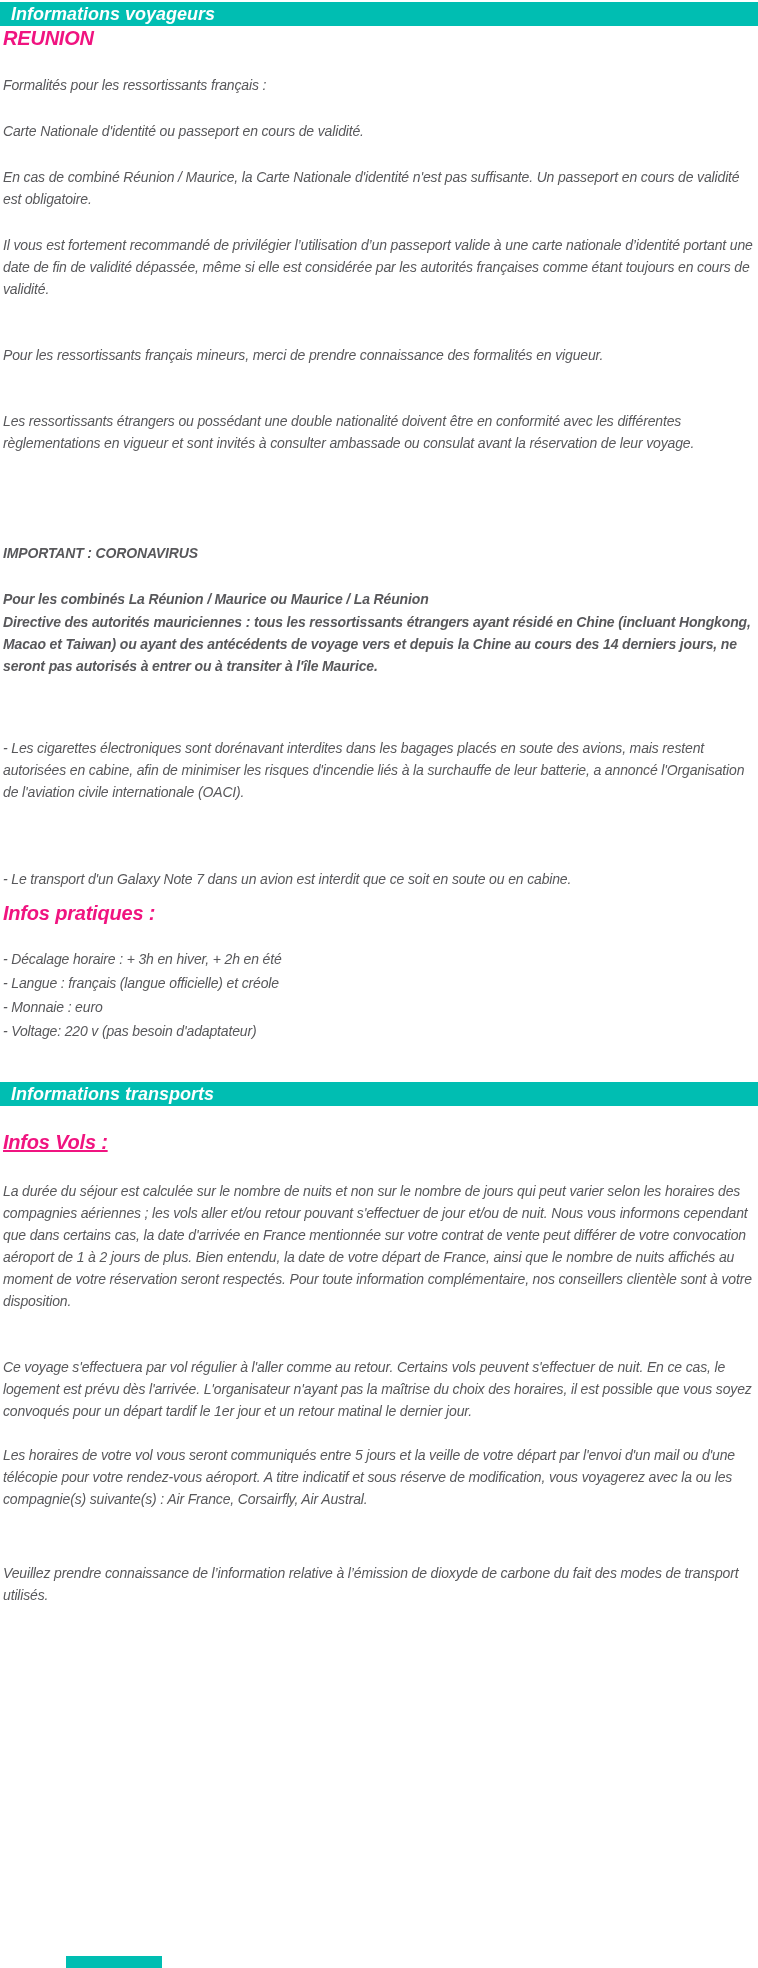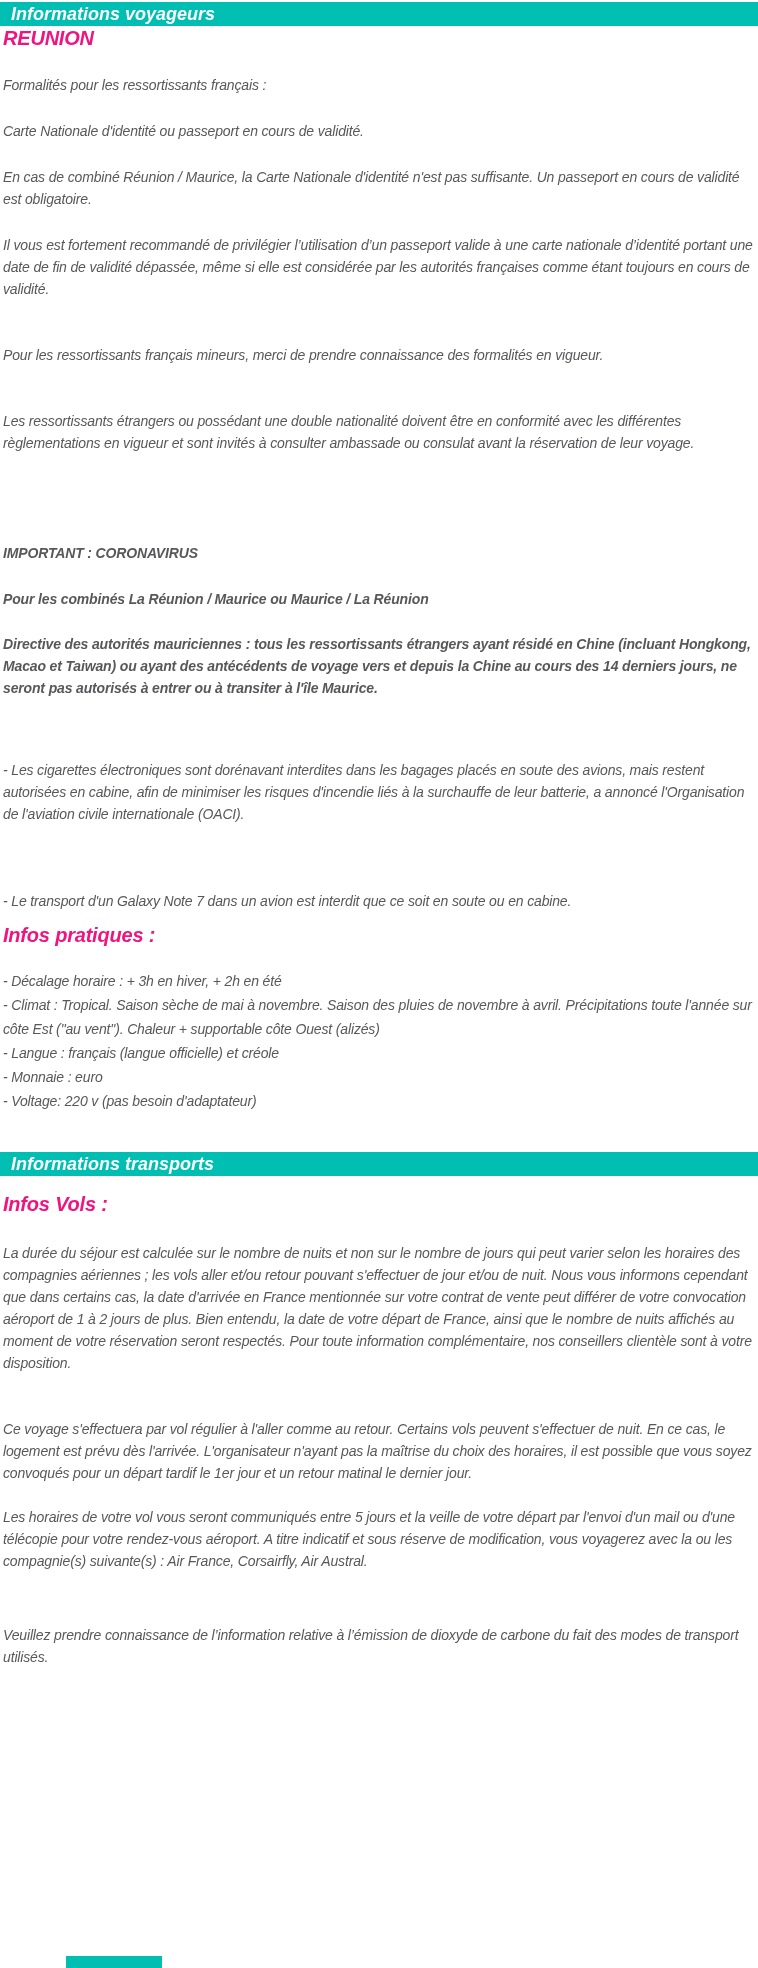--- a/index.html
+++ b/index.html
@@ -29,22 +29,22 @@
   .b{font-weight:700;}
   .pink{
     color:var(--pink,#f01480);
     font-weight:700;
     font-size:20px;
     line-height:24px;
     margin:0;
     letter-spacing:-0.2px;
   }
   .li{line-height:24px;}
-  .mt10{margin-top:11px;}  .mt12{margin-top:16px;}  .mt14{}
-  .mt15{margin-top:23px;font-style:italic;}  .mt22{margin-top:22px;}  .mt24{margin-top:24px;}
+  .mt10{margin-top:11px;}  .mt12{margin-top:24px;text-decoration:underline;}  .mt14{}
+  .mt15{margin-top:1px;font-style:italic;}  .mt22{margin-top:22px;}  .mt24{margin-top:24px;}
   .mt26{margin-top:26px;}  .mt28{margin-top:44px;}  .mt44{margin-top:44px;}
   .mt60{margin-top:60px;}  .mt65{margin-top:65px;}  .mt68{margin-top:44px;}
   .mt88{margin-top:88px;}  .mt96{margin-top:52px;}  .mt124{margin-top:124px;}
   .partial-bar{
     position:absolute;
     left:66px;bottom:0;
     width:96px;height:12px;
     background:var(--teal,#00beb2);
   }
 </style>
@@ -68,21 +68,20 @@
     <p class="mt44">Les ressortissants étrangers ou possédant une double nationalité doivent être en conformité avec les différentes règlementations en vigueur et sont invités à consulter ambassade ou consulat avant la réservation de leur voyage.</p>
     <p class="b mt88">IMPORTANT : CORONAVIRUS</p>
     <p class="b mt24">Pour les combinés La Réunion / Maurice ou Maurice / La Réunion</p>
     <p class="b mt15">Directive des autorités mauriciennes : tous les ressortissants étrangers ayant résidé en Chine (incluant Hongkong, Macao et Taiwan)  ou ayant des antécédents de voyage vers et depuis la Chine au cours des 14 derniers jours, ne seront pas autorisés à entrer ou à transiter à l'île Maurice.</p>
     <p class="mt60">- Les cigarettes électroniques sont dorénavant interdites dans les bagages placés en soute des avions, mais restent autorisées en cabine, afin de minimiser les risques d'incendie liés à la surchauffe de leur batterie, a annoncé l'Organisation de l'aviation civile internationale (OACI).</p>
     <p class="mt65">- Le transport d'un Galaxy Note 7 dans un avion est interdit que ce soit en soute ou en cabine.</p>
 
     <div class="pink mt10">Infos pratiques :</div>
     <div class="mt22">
       <p class="li">- Décalage horaire : + 3h en hiver, + 2h en été</p>
-      <p class="li">- Climat : Tropical. Saison sèche de mai à novembre. Saison des pluies de novembre à avril. Précipitations toute l'année sur côte Est ("au vent"). Chaleur + supportable côte Ouest (alizés)</p>
       <p class="li">- Langue : français (langue officielle) et créole</p>
       <p class="li">- Monnaie : euro</p>
       <p class="li">- Voltage: 220 v (pas besoin d'adaptateur)</p>
     </div>
   </div>
 
   <div class="bar bar-mid">
     <span>Informations transports</span>
   </div>
 

